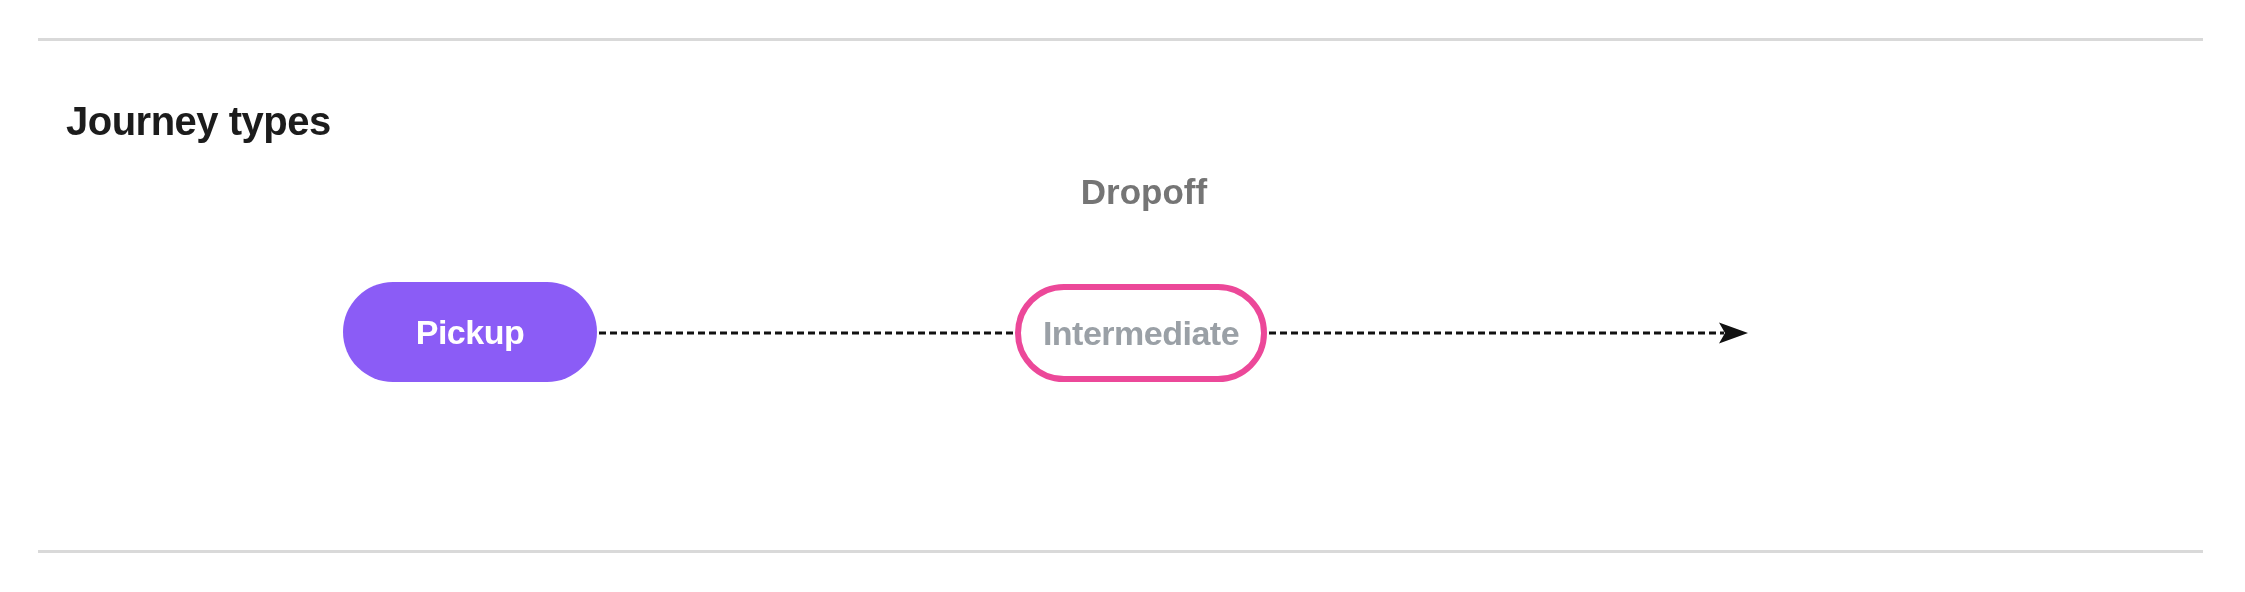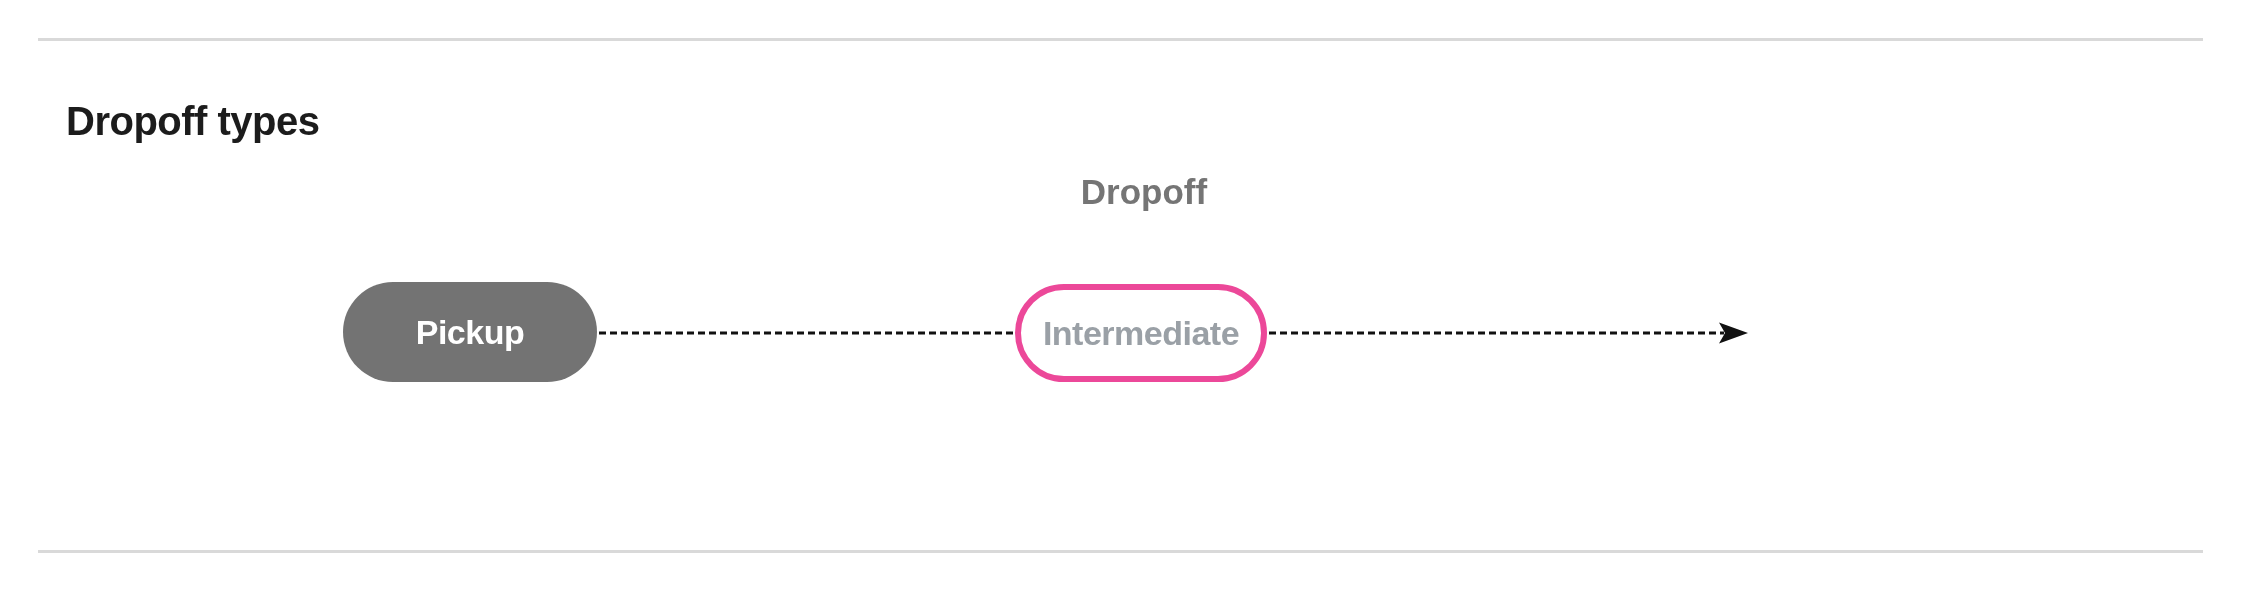--- a/index.html
+++ b/index.html
@@ -54,21 +54,21 @@
     display: flex;
     align-items: center;
     justify-content: center;
     border-radius: 50px;
     font-size: 34px;
     font-weight: bold;
     letter-spacing: -0.5px;
     white-space: nowrap;
   }
   .node.filled {
-    background: #737373;
+    background: #8b5cf6;
     color: #ffffff;
   }
   .node.outlined {
     background: #ffffff;
     border: 6px solid #ec4899;
     color: #9aa0a6;
   }
   .node.pickup       { left: 343px;  top: 282px; width: 254px; height: 100px; }
   .node.intermediate { left: 1015px; top: 284px; width: 252px; height: 98px; }
   .node.dropoff      { left: 1750px; top: 282px; width: 252px; height: 100px; }
@@ -82,21 +82,21 @@
     pointer-events: none;
   }
 </style>
 </head>
 <body>
 
 <div class="canvas">
 
   <div class="divider top"></div>
 
-  <h2 class="page-title">Dropoff types</h2>
+  <h2 class="page-title">Journey types</h2>
 
   <div class="journey-label">Dropoff</div>
 
   <svg class="edges-overlay" viewBox="0 0 2245 592">
     <line x1="599" y1="333" x2="1013" y2="333" stroke="#111111" stroke-width="3" stroke-dasharray="7 4"></line>
     <line x1="1269" y1="333" x2="1724" y2="333" stroke="#111111" stroke-width="3" stroke-dasharray="7 4"></line>
     <polygon points="1748,333 1719,322.5 1725,333 1719,343.5" fill="#111111"></polygon>
   </svg>
 
   <div class="node pickup filled">

